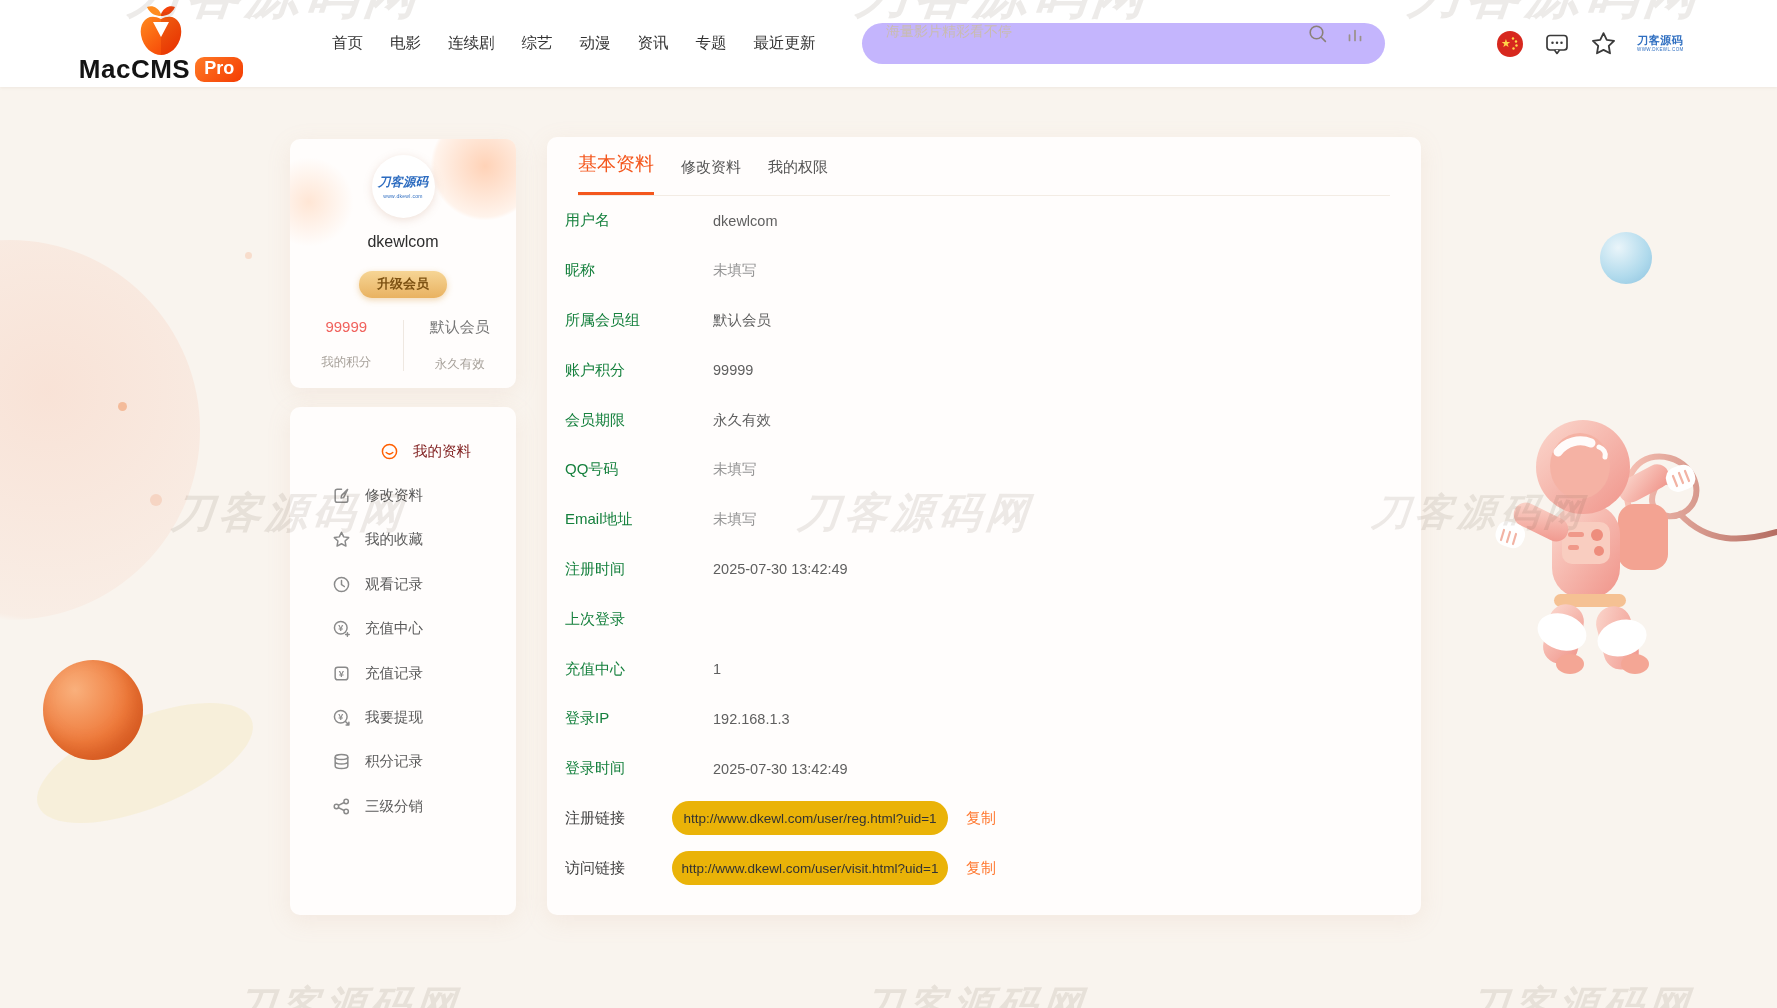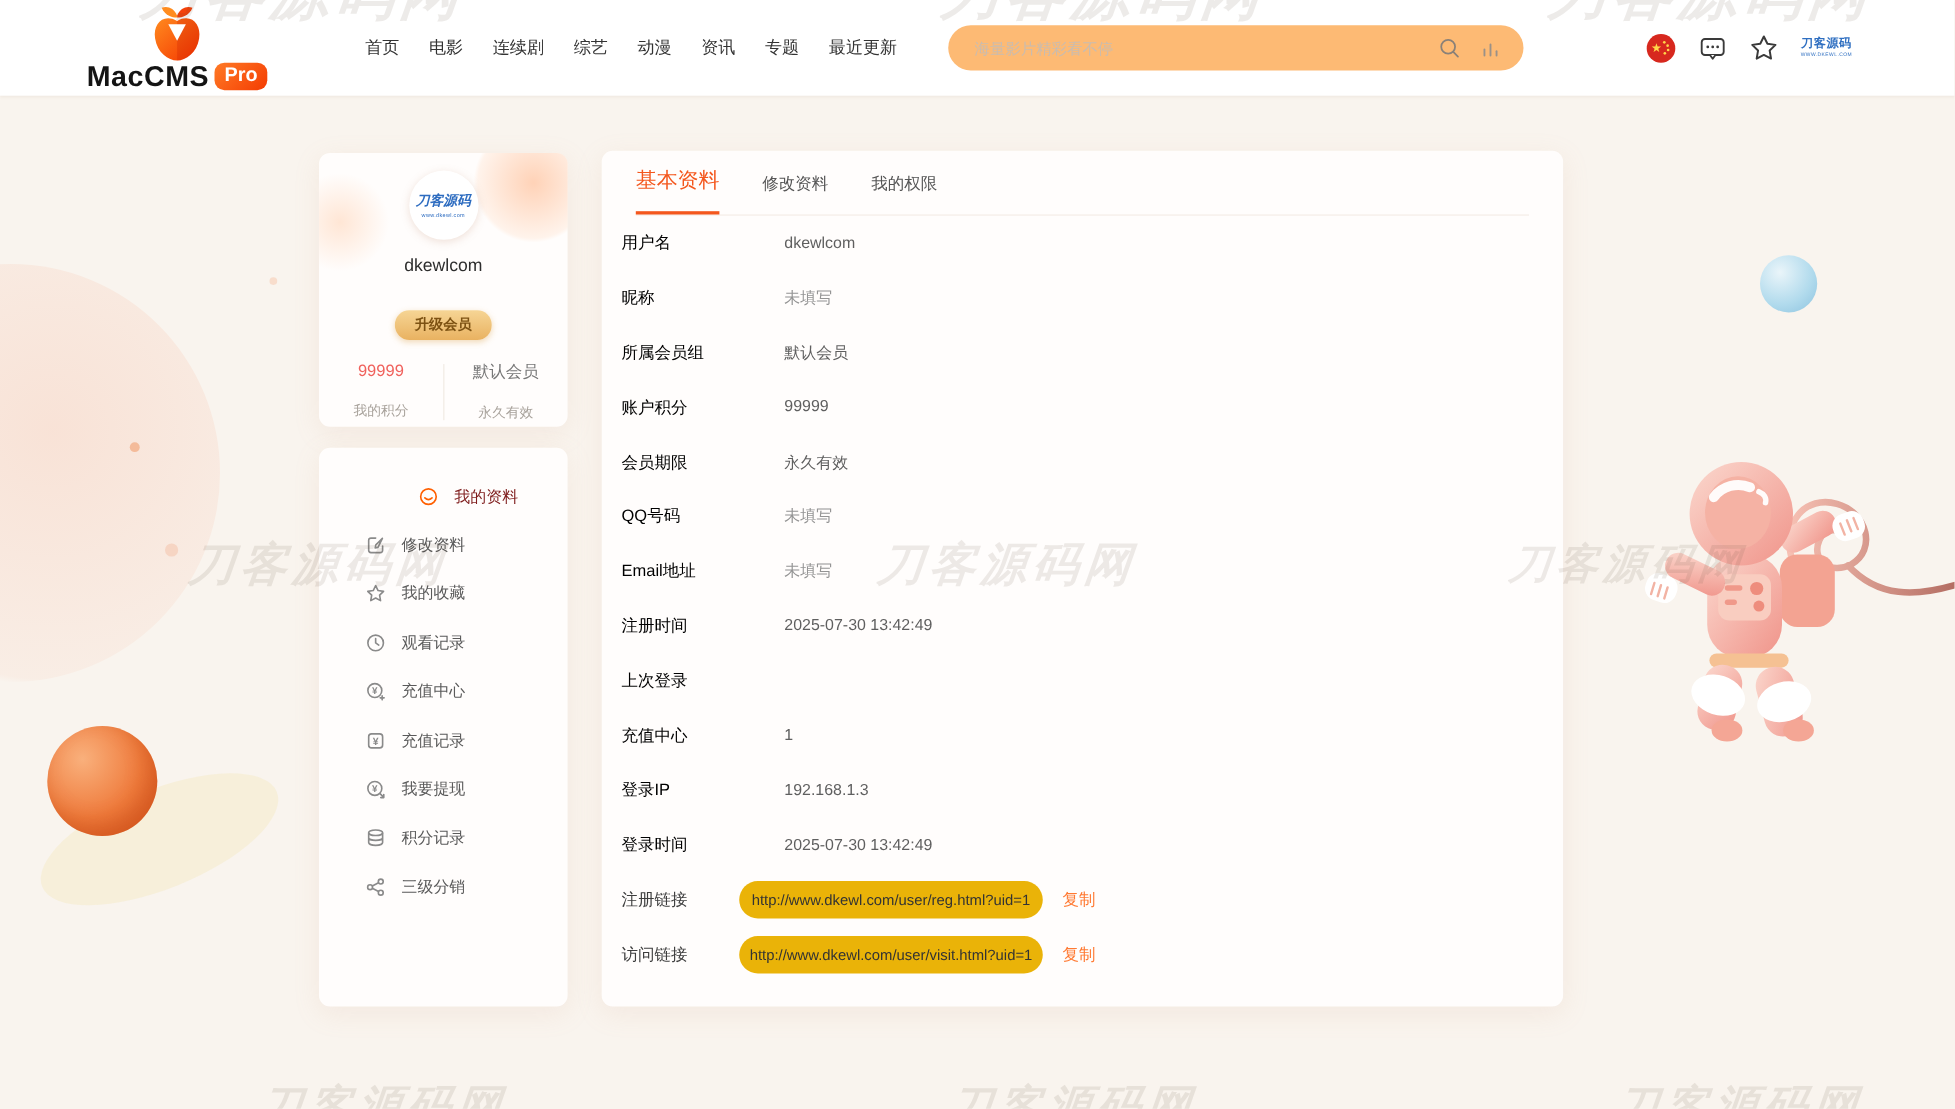--- a/index.html
+++ b/index.html
@@ -35,22 +35,22 @@
   .header { position:absolute; left:0; top:0; width:1777px; height:87px; background:#fff; z-index:5;
     box-shadow:0 1px 3px rgba(120,90,60,0.08); }
   .logo { position:absolute; left:96px; top:4px; width:130px; text-align:center; }
   .logo-apple { display:block; margin:0 auto; }
   .logo-text-row { display:flex; align-items:center; justify-content:center; margin-top:-2px; }
   .logo-title { font-size:26px; font-weight:bold; color:#141414; letter-spacing:0.5px; }
   .logo-badge { margin-left:5px; background:linear-gradient(135deg,#ff7a26,#f43c02); color:#fff;
     font-size:18px; font-weight:bold; padding:1px 9px 3px; border-radius:9px; }
   .nav { position:absolute; left:332px; top:0; height:87px; display:flex; align-items:center; gap:27px; }
   .nav-item { font-size:15.5px; color:#333; cursor:pointer; }
-  .search-wrap { position:absolute; left:862px; top:23px; width:523px; height:41px; background:#fdba74;
-    border-radius:21px; display:flex; align-items:center; padding:0 20px 0 24px; }
+  .search-wrap { position:absolute; left:862px; top:23px; width:523px; height:41px; background:#c4b5fd;
+    border-radius:21px; display:flex; align-items:flex-start; padding:0 20px 0 24px; }
   .search-input { flex:1; border:none; outline:none; background:transparent; font-size:14px; color:#555;
     font-family:"Liberation Sans","DejaVu Sans",sans-serif; }
   .search-input::placeholder { color:#c9bcb0; }
   .search-icons { display:flex; align-items:center; gap:16px; }
   .hdr-right { position:absolute; left:1496px; top:0; height:87px; display:flex; align-items:center; gap:20px; }
   .site-logo-mini { text-align:center; line-height:1; cursor:pointer; }
   .site-logo-mini .t1 { font-size:11px; font-weight:bold; color:#2f6fc1; letter-spacing:0.5px; display:block; }
   .site-logo-mini .t2 { font-size:4.5px; color:#2f6fc1; display:block; margin-top:1.5px; letter-spacing:0.4px; }
 
   
@@ -60,45 +60,45 @@
   .profile-card { left:290px; top:139px; width:226px; height:249px; overflow:hidden; text-align:center; }
   .profile-card::before { content:""; position:absolute; right:-24px; top:-28px; width:110px; height:110px; border-radius:50%;
     background:radial-gradient(circle, rgba(255,196,160,0.75), rgba(255,214,185,0.25) 65%, transparent 70%); }
   .profile-card::after { content:""; position:absolute; left:-26px; top:18px; width:90px; height:90px; border-radius:50%;
     background:radial-gradient(circle, rgba(255,220,196,0.7), transparent 70%); }
   .avatar { position:relative; z-index:1; width:63px; height:63px; border-radius:50%; background:#fff; margin:16px auto 0;
     box-shadow:0 2px 8px rgba(190,140,110,0.25); display:flex; flex-direction:column; align-items:center; justify-content:center; }
   .avatar .a1 { font-size:12.5px; font-weight:900; color:#2d6cc0; font-style:italic; }
   .avatar .a2 { font-size:5px; color:#2d6cc0; margin-top:2px; letter-spacing:0.3px; }
   .username { position:relative; z-index:1; margin-top:15px; font-size:16px; color:#2d2d2d; }
-  .upgrade-btn { position:relative; z-index:1; display:inline-block; margin-top:31px; padding:4px 18px 5px;
+  .upgrade-btn { position:relative; z-index:1; display:inline-block; margin-top:20px; padding:4px 18px 5px;
     background:linear-gradient(180deg,#f6d595,#e9b261); border-radius:13px; font-size:13px; color:#7d5213;
     font-weight:bold; cursor:pointer; box-shadow:0 2px 6px rgba(222,170,90,0.45); }
   .stats { position:relative; z-index:1; margin-top:20px; display:flex; }
   .stat { flex:1; }
   .stat .v { font-size:15px; color:#777; }
   .stat .v.red { color:#f0615c; }
   .stat .l { font-size:12.5px; color:#a8a29b; margin-top:19px; }
   .stat-divider { width:1px; background:#efe8e1; margin:2px 0; }
 
   
   .menu-card { left:290px; top:407px; width:226px; height:508px; padding-top:22px; }
   .menu-item { height:44.4px; display:flex; align-items:center; padding-left:42px; cursor:pointer;
     font-size:14.5px; color:#5a5a5a; }
   .menu-item svg { margin-right:14px; flex:0 0 auto; color:#8a8a8a; }
   .menu-item.active { color:#7f1d1d;margin-left:48px; }
   .menu-item.active svg { color:#ff5f00; }
 
   
   .main-card { left:547px; top:137px; width:874px; height:778px; }
-  .tab-row { display:flex; align-items:flex-end; gap:39px; margin:0 31px; border-bottom:1px solid #f3ece4; height:59px; }
+  .tab-row { display:flex; align-items:flex-end; gap:27px; margin:0 31px; border-bottom:1px solid #f3ece4; height:59px; }
   .tab { font-size:15px; color:#555; padding-bottom:18px; cursor:pointer; }
   .tab.active { font-size:19px; color:#f4571d; border-bottom:3px solid #f4571d; padding-bottom:15px; font-weight:500; }
   .field-row { height:49.8px; display:flex; align-items:center; padding-left:18px; }
-  .field-label { width:148px; font-size:15px; color:#000000; flex:0 0 auto; }
+  .field-label { width:148px; font-size:15px; color:#15803d; flex:0 0 auto; }
   .field-value { font-size:14.5px; color:#5f5f5f; }
   .field-value.muted { color:#949494;text-align:right; }
   .link-row { height:49.8px; display:flex; align-items:center; padding-left:18px; }
   .link-label { width:107px; font-size:15px; color:#3d3d3d; flex:0 0 auto; }
   .link-input { width:276px; height:34px; border:none; outline:none; background:#eab308; border-radius:17px;
     text-align:center; font-size:13.5px; color:#333; font-family:"Liberation Sans","DejaVu Sans",sans-serif; }
   .copy-link { margin-left:18px; font-size:15px; color:#ff7a33; cursor:pointer; text-decoration:none; }
 
   .astronaut { position:absolute; left:1470px; top:392px; z-index:1; pointer-events:none; }
 </style>

